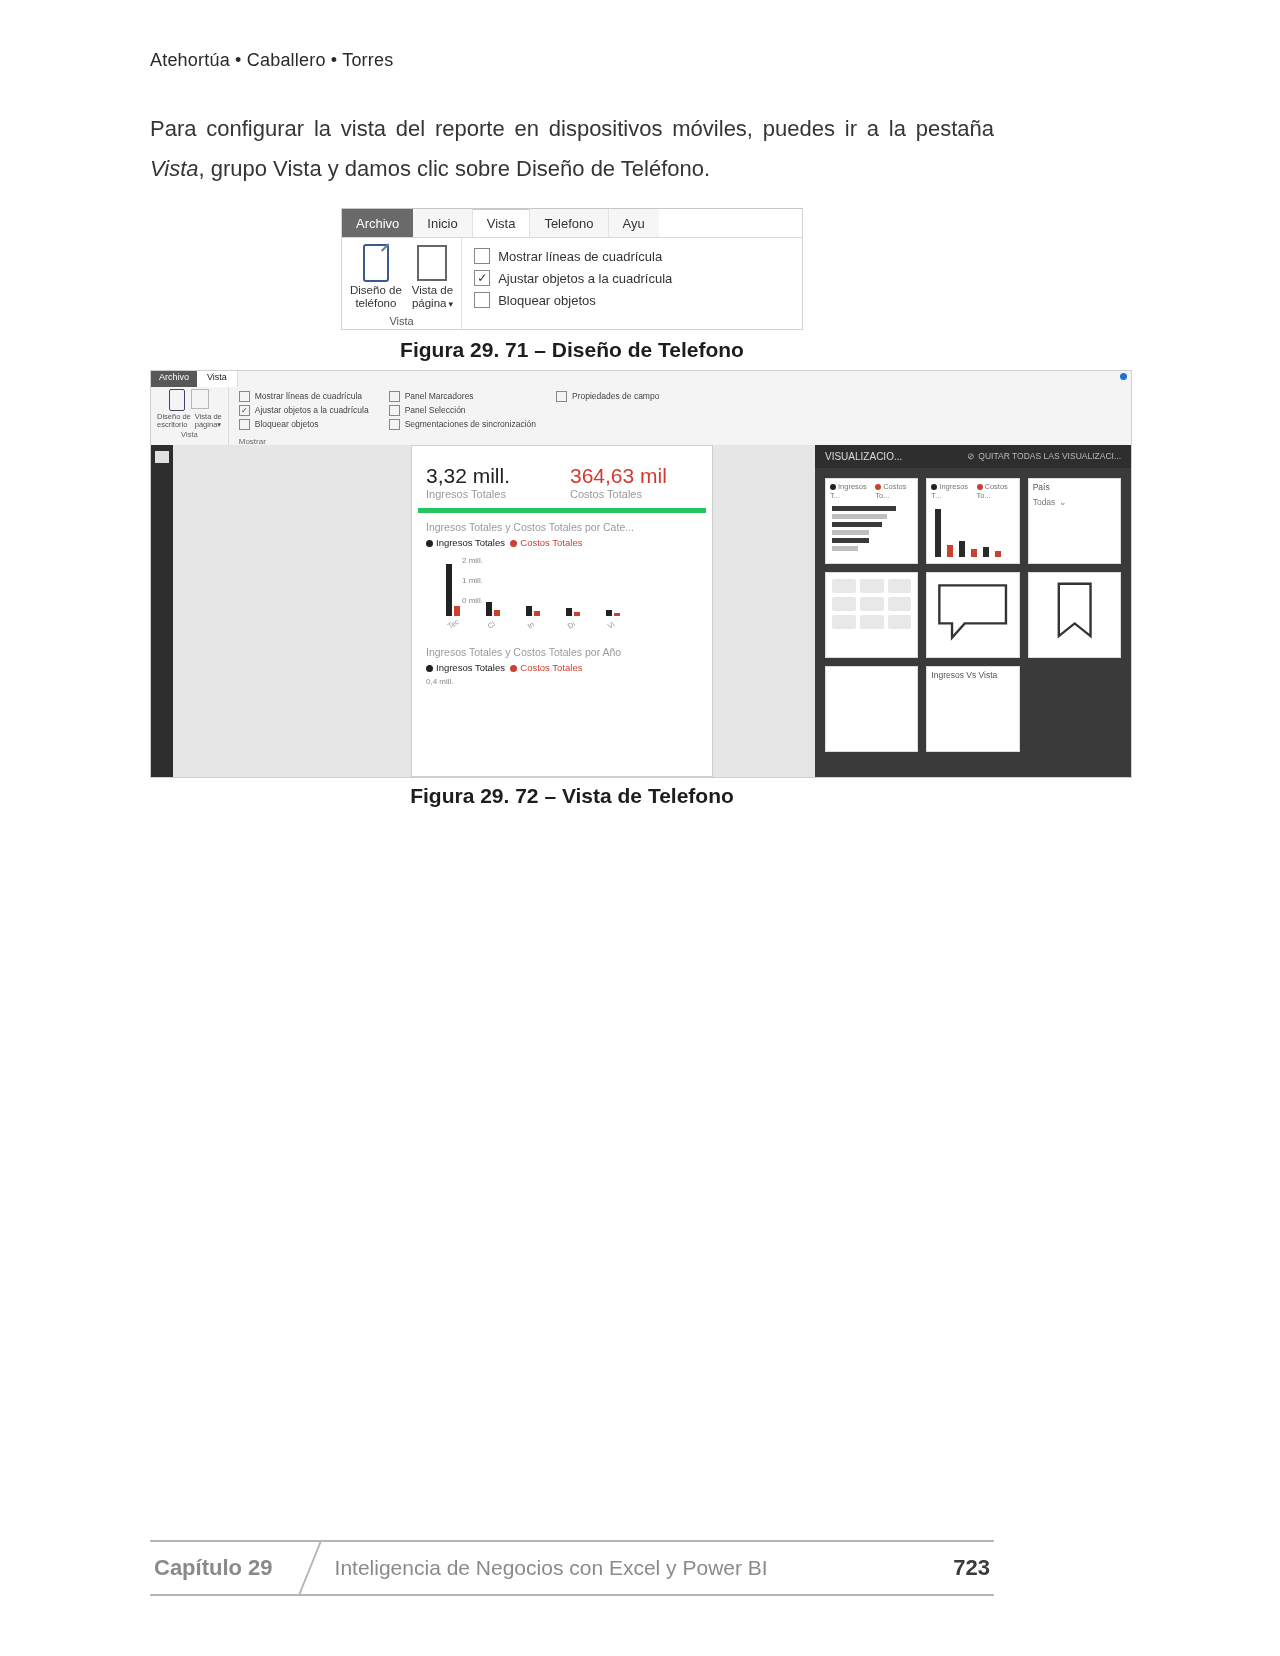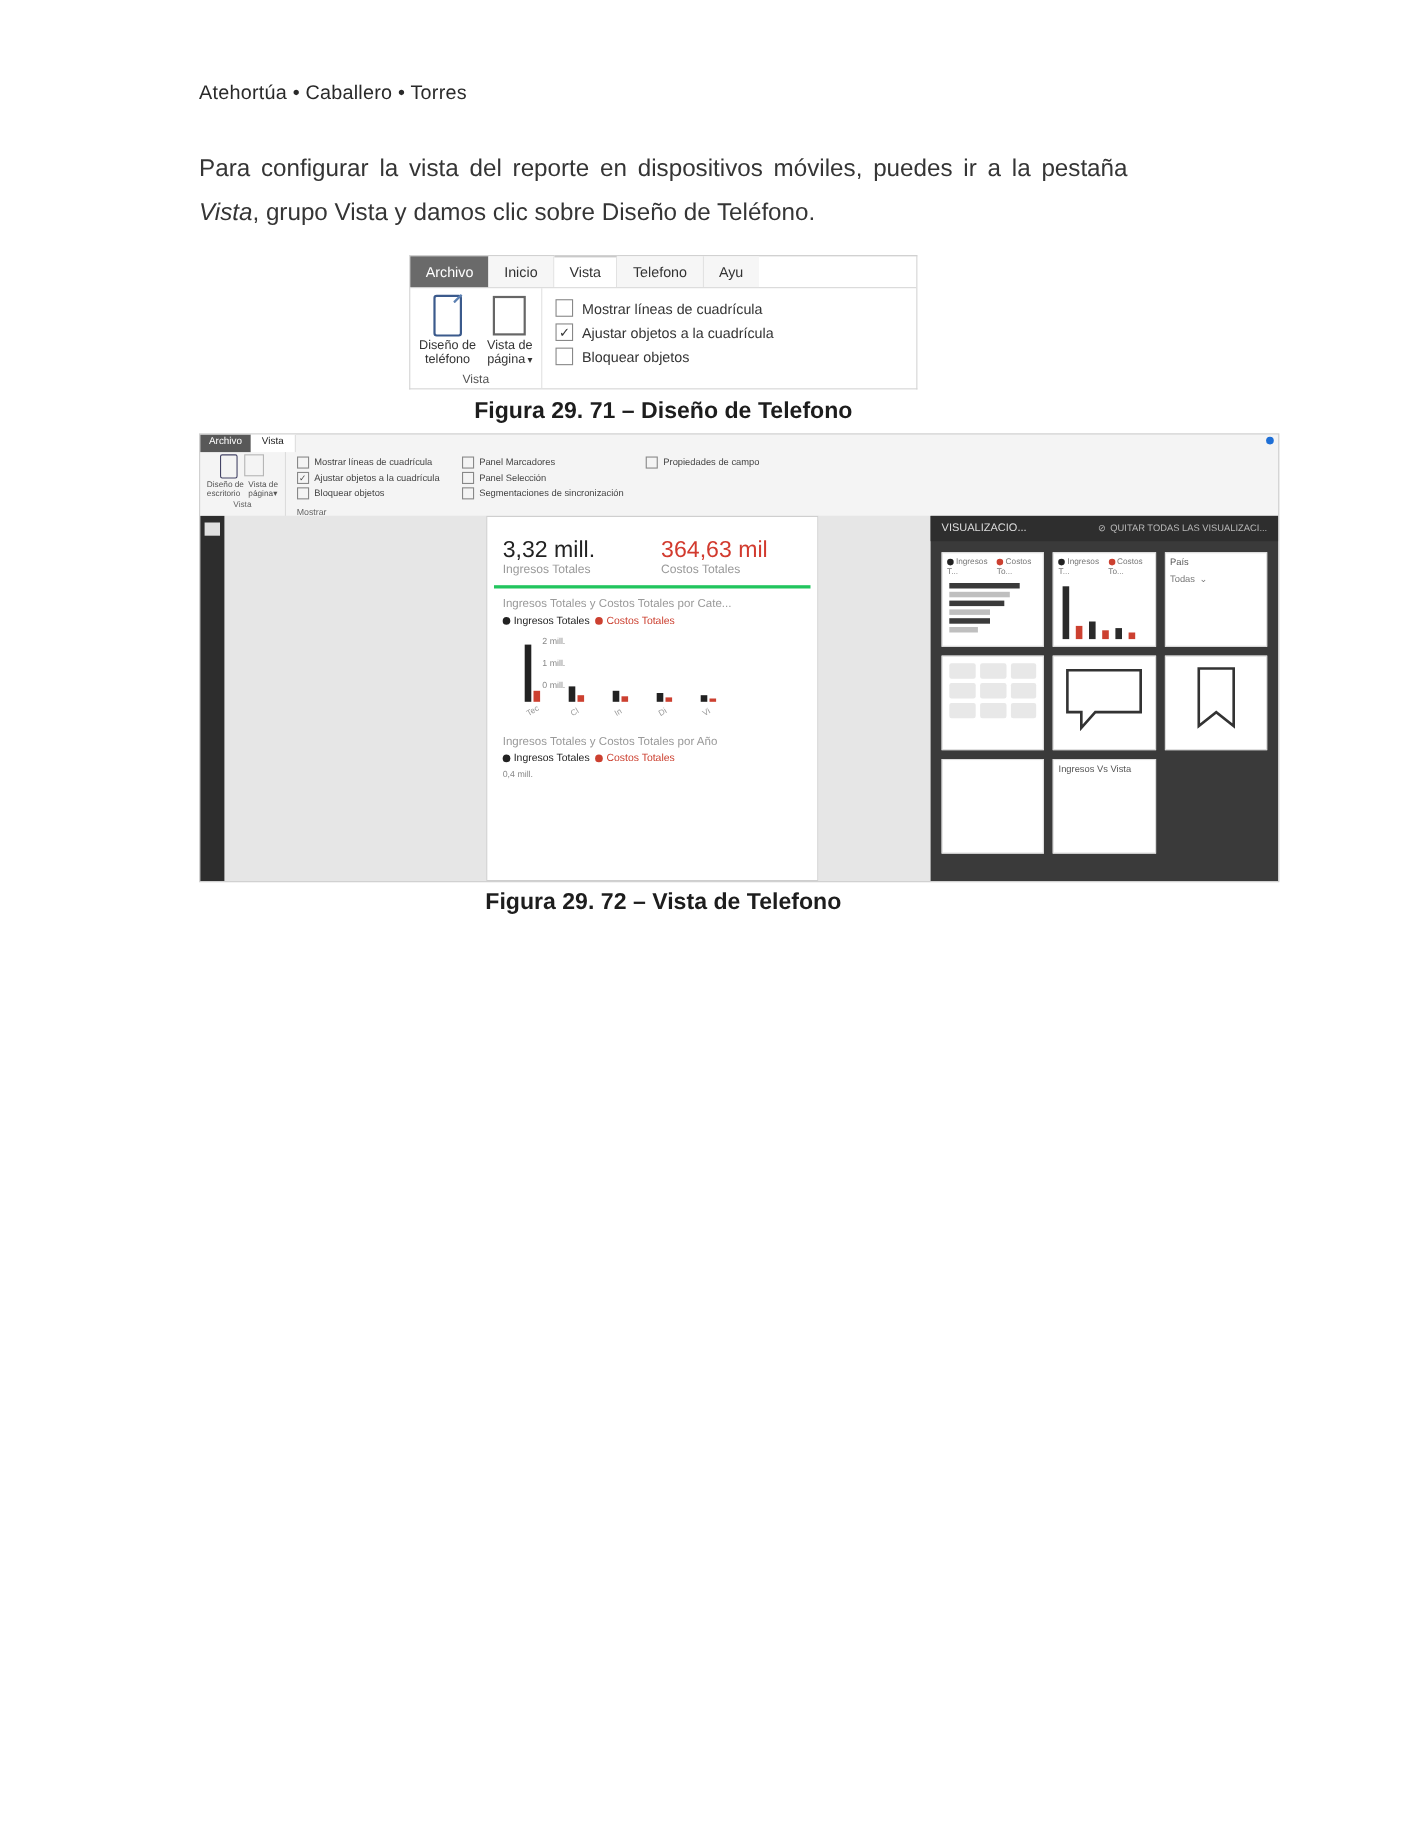--- a/index.html
+++ b/index.html
@@ -7,22 +7,21 @@
   padding: 0;
   background: #fff;
   font-family: "Segoe UI", "Helvetica Neue", Arial, sans-serif;
   color: #222;
 }
 .page {
   width: 1144px;
   height: 1656px;
   position: relative;
   box-sizing: border-box;
-  padding: 74px 150px 0 150px;
-  margin-left: 31px;
+  padding: 50px 150px 0 150px;
 }
 .running-head {
   font-size: 18px;
   color: #2a2a2a;
   letter-spacing: .2px;
   margin-bottom: 38px;
 }
 .para {
   font-size: 22px;
   color: #353535;
@@ -171,21 +170,21 @@
   position: absolute; left: 0; top: 0; bottom: 0; width: 22px;
   background: #2d2d2d; display: flex; flex-direction: column; align-items: center; padding-top: 6px;
 }
 .rail-icon { width: 14px; height: 12px; background: #e0e0e0; margin-bottom: 4px; }
 
 .phone-mock {
   position: absolute; left: 260px; top: 0; width: 300px; bottom: 0;
   background: #fff; border: 1px solid #cfcfcf;
 }
 .phone-inner { position: absolute; inset: 6px; overflow: hidden; }
-.kpi-row { display: flex; border-bottom: 3px solid #22c55e; }
+.kpi-row { display: flex; border-bottom: 5px solid #22c55e; }
 .kpi { flex: 1; padding: 12px 8px 8px; }
 .kpi-val { font-size: 21px; font-weight: 400; }
 .kpi-val.red { color: #d23a2e; }
 .kpi-lbl { font-size: 11px; color: #9a9a9a; }
 .tile-title { font-size: 10.5px; color: #9a9a9a; padding: 8px 8px 4px; }
 .legend { font-size: 9.5px; color: #555; padding: 0 8px 4px; }
 .legend .d1 { color: #222; } .legend .d2 { color: #cc4030; }
 .legend .dot { display: inline-block; width: 7px; height: 7px; border-radius: 50%; margin-right: 3px; vertical-align: middle; }
 .legend .dot.b { background: #222; } .legend .dot.r { background: #cc4030; }
 .ylabels { position: absolute; left: 16px; font-size: 8px; color: #888; }
@@ -526,13 +525,22 @@
           <div class="tile"></div>
           <div class="tile">
             <div class="lab">Ingresos Vs Vista</div>
           </div>
         </div>
       </div>
     </div>
   </div>
   <div class="fig-caption">Figura 29. 72 –  Vista de Telefono</div>
 
+  <div class="footer">
+    <div class="footer-line"></div>
+    <div class="footer-row">
+      <div class="footer-chapter">Capítulo 29</div>
+      <div class="footer-div"></div>
+      <div class="footer-title">Inteligencia de Negocios con Excel y Power BI</div>
+      <div class="footer-page">723</div>
+    </div>
+  </div>
 </div>
 
 </body></html>

